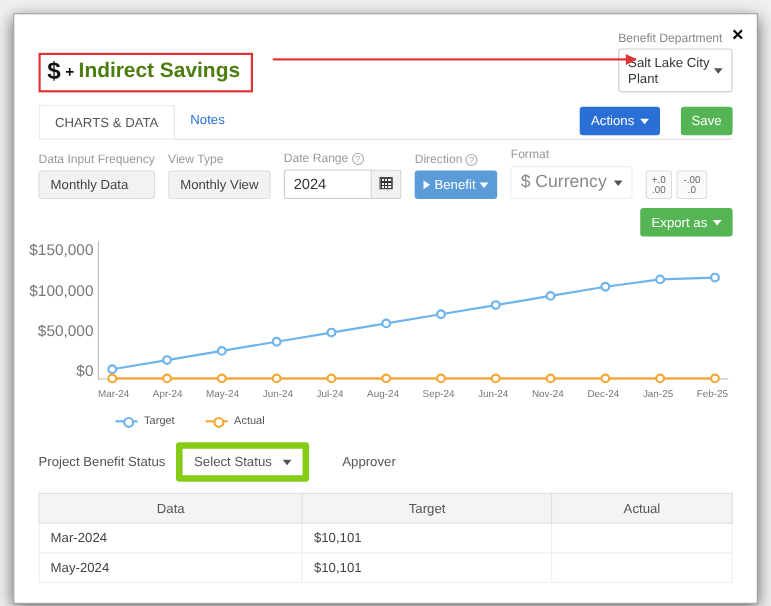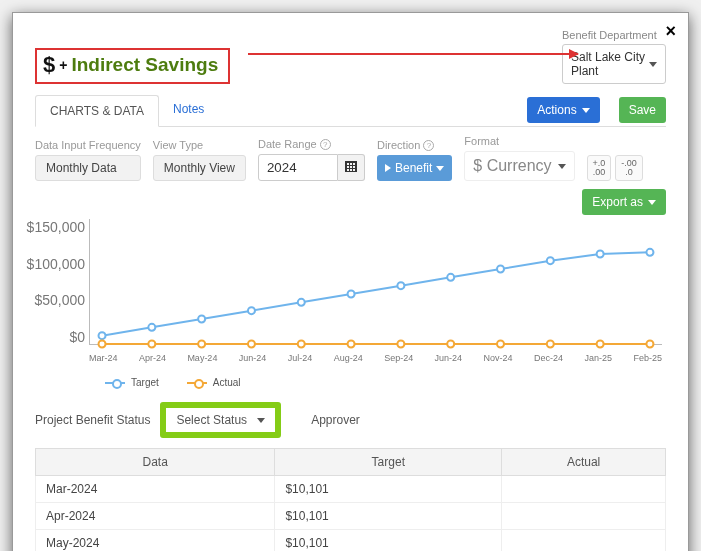--- a/index.html
+++ b/index.html
@@ -234,24 +234,19 @@
         <th>Actual</th>
       </tr>
     </thead>
     <tbody id="tbody">
         <tr>
           <td>Mar-2024</td>
           <td class="num">$10,101</td>
           <td class="num"></td>
         </tr>
         <tr>
-          <td>Apr-2024</td>
-          <td class="num">$10,101</td>
-          <td class="num"></td>
-        </tr>
-        <tr>
           <td>May-2024</td>
           <td class="num">$10,101</td>
           <td class="num"></td>
         </tr>
       </tbody>
   </table>
 </div>
 
 </body></html>

